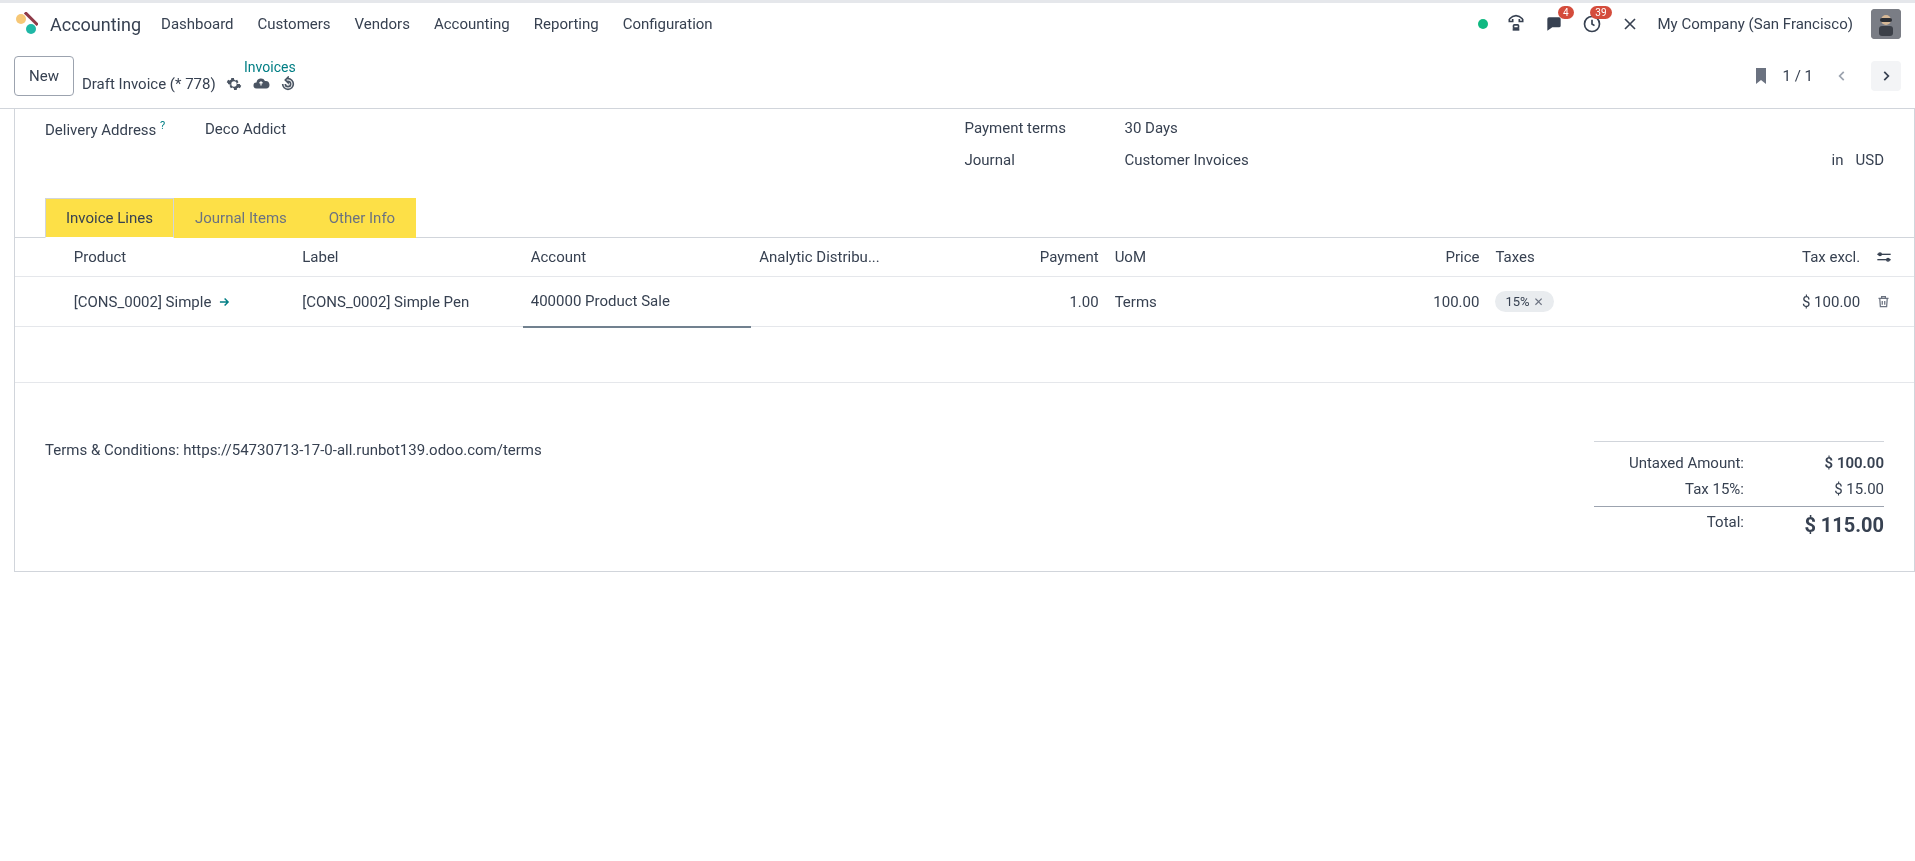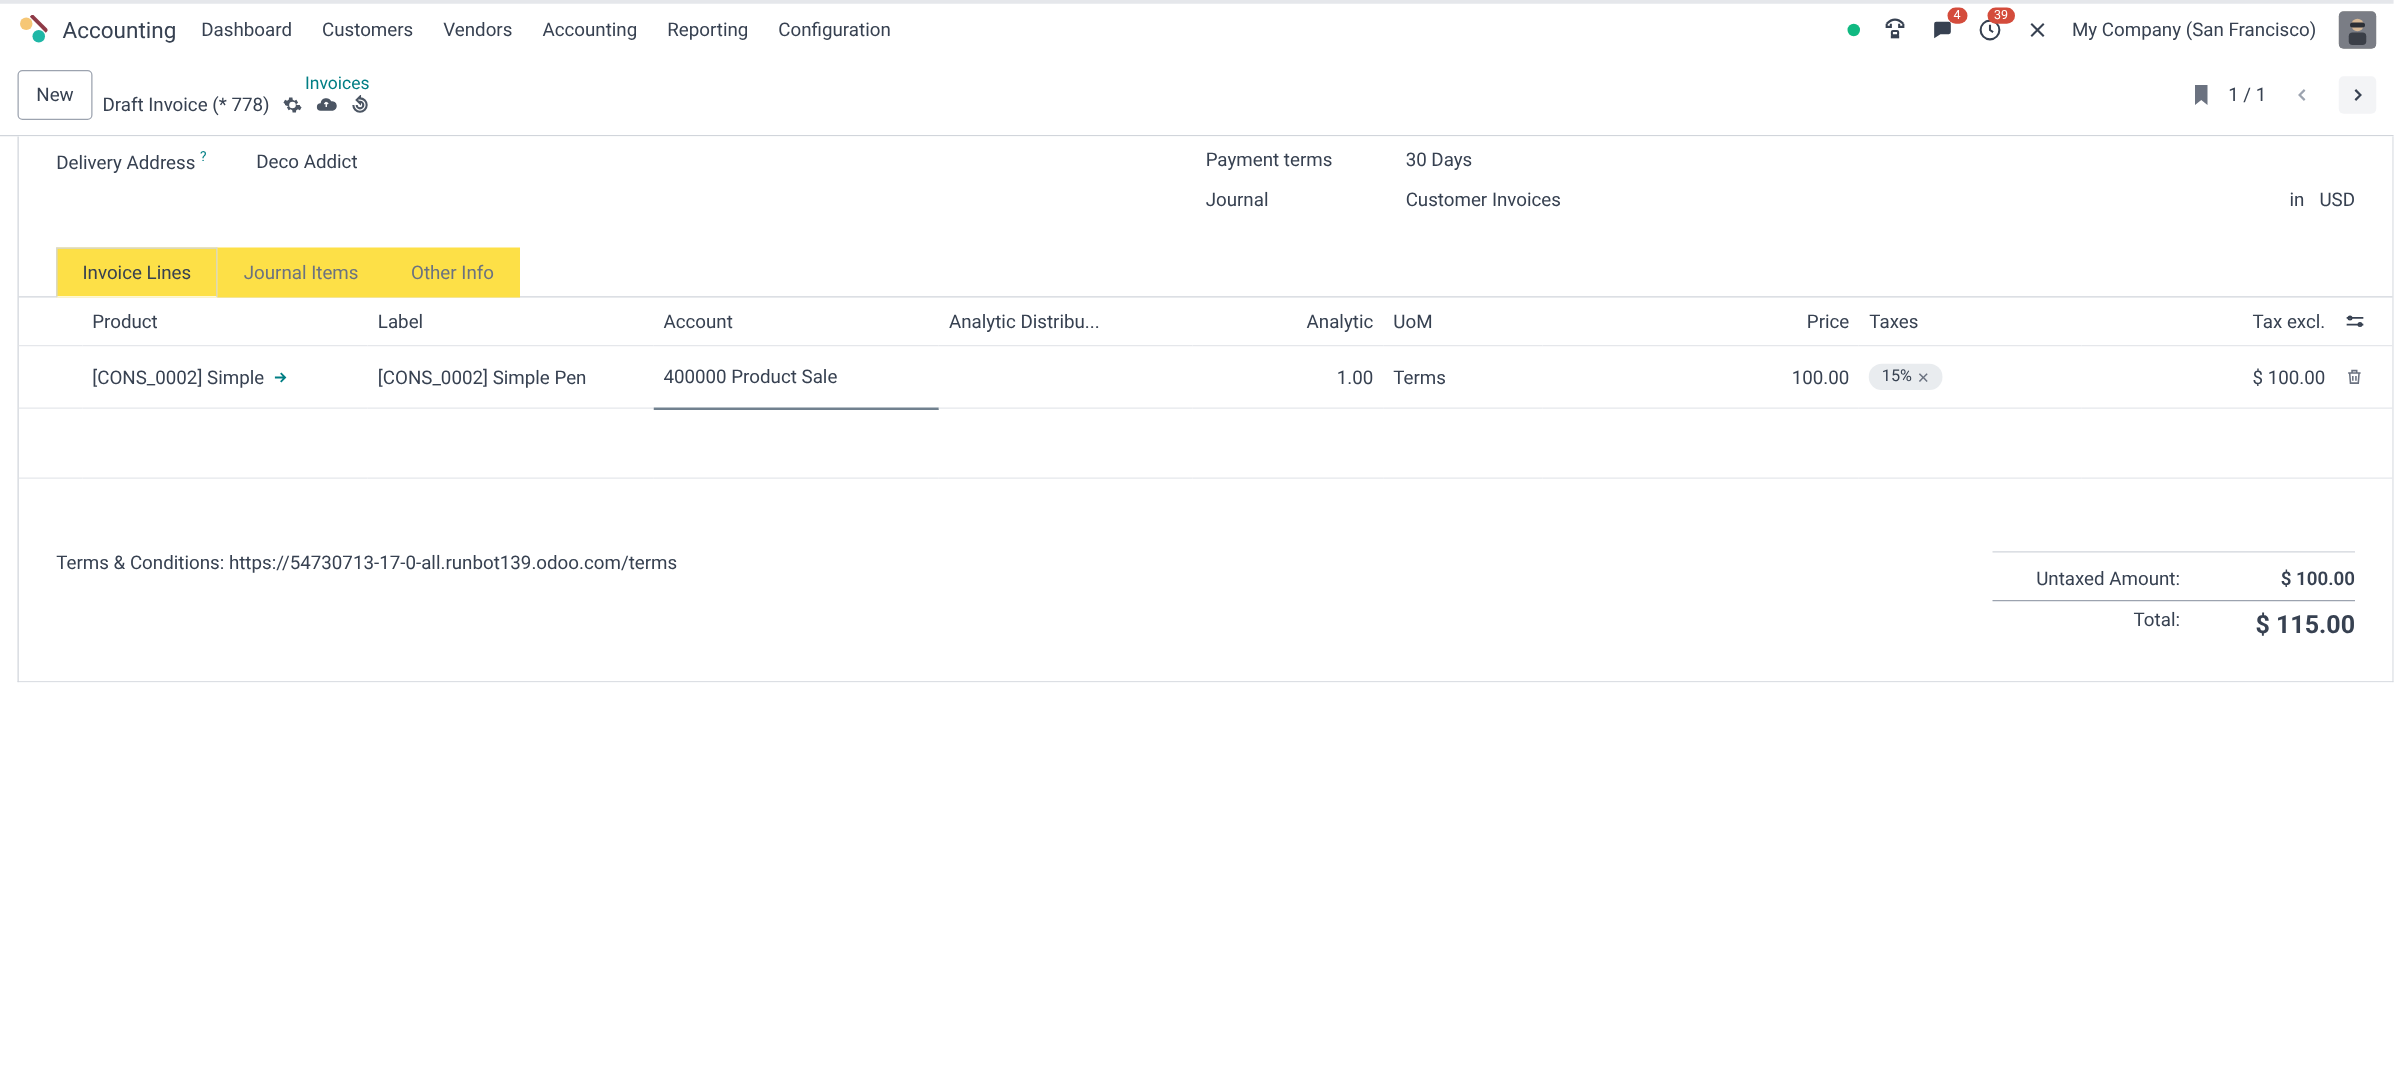--- a/index.html
+++ b/index.html
@@ -223,21 +223,21 @@
 
     <div class="table-wrap">
       <table>
         <thead>
           <tr>
             <th style="width:40px"></th>
             <th style="width:180px">Product</th>
             <th style="width:180px">Label</th>
             <th style="width:180px">Account</th>
             <th style="width:160px">Analytic Distribu...</th>
-            <th class="num" style="width:120px">Analytic</th>
+            <th class="num" style="width:120px">Payment</th>
             <th style="width:100px">UoM</th>
             <th class="num" style="width:200px">Price</th>
             <th style="width:140px">Taxes</th>
             <th class="num" style="width:160px">Tax excl.</th>
             <th style="width:36px" class="col-opts">
               <svg width="16" height="16" viewBox="0 0 24 24" fill="none" stroke="#374151" stroke-width="2">
                   <circle cx="6" cy="8" r="2"></circle>
                   <line x1="2" y1="8" x2="22" y2="8"></line>
                   <circle cx="18" cy="16" r="2"></circle>
                   <line x1="2" y1="16" x2="22" y2="16"></line>
@@ -292,20 +292,24 @@
     </div>
 
     <div class="footer">
       <div class="terms">Terms &amp; Conditions: https://54730713-17-0-all.runbot139.odoo.com/terms</div>
       <div class="totals">
         <div class="totals-sep"></div>
         <div class="total-row">
           <span class="label">Untaxed Amount:</span>
           <span class="amount">$ 100.00</span>
         </div>
+        <div class="total-row plain">
+          <span class="label">Tax 15%:</span>
+          <span class="amount">$ 15.00</span>
+        </div>
         <div class="total-row grand">
           <span class="label">Total:</span>
           <span class="amount">$ 115.00</span>
         </div>
       </div>
     </div>
 
   </div>
 </div>
 

